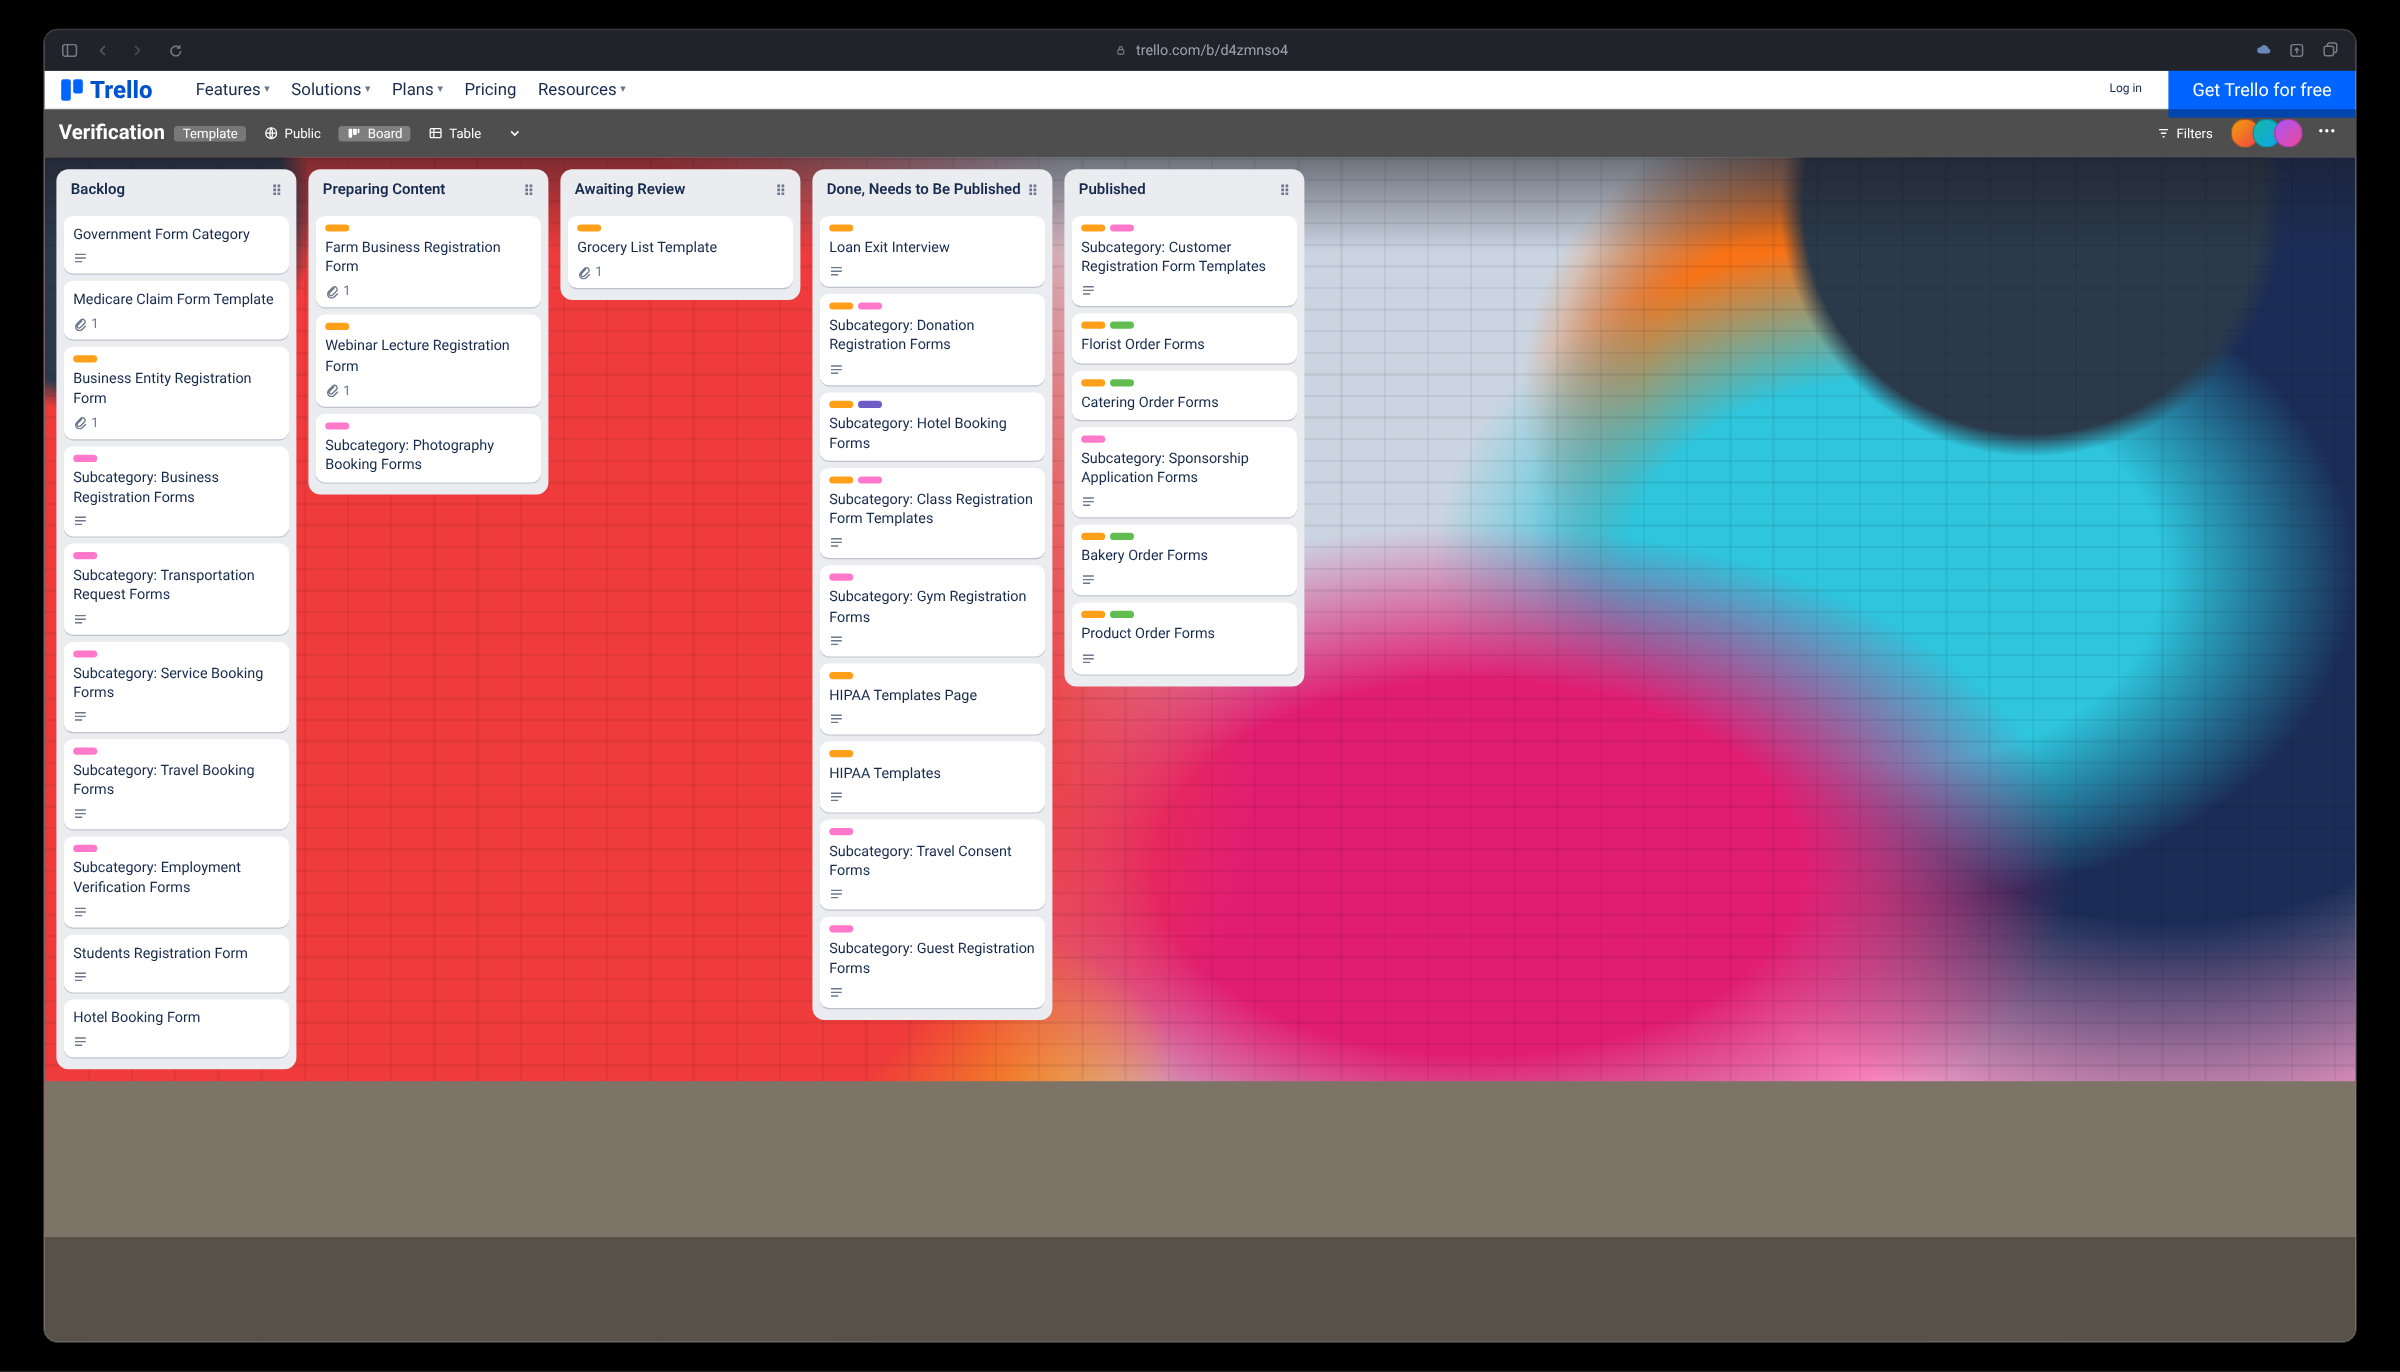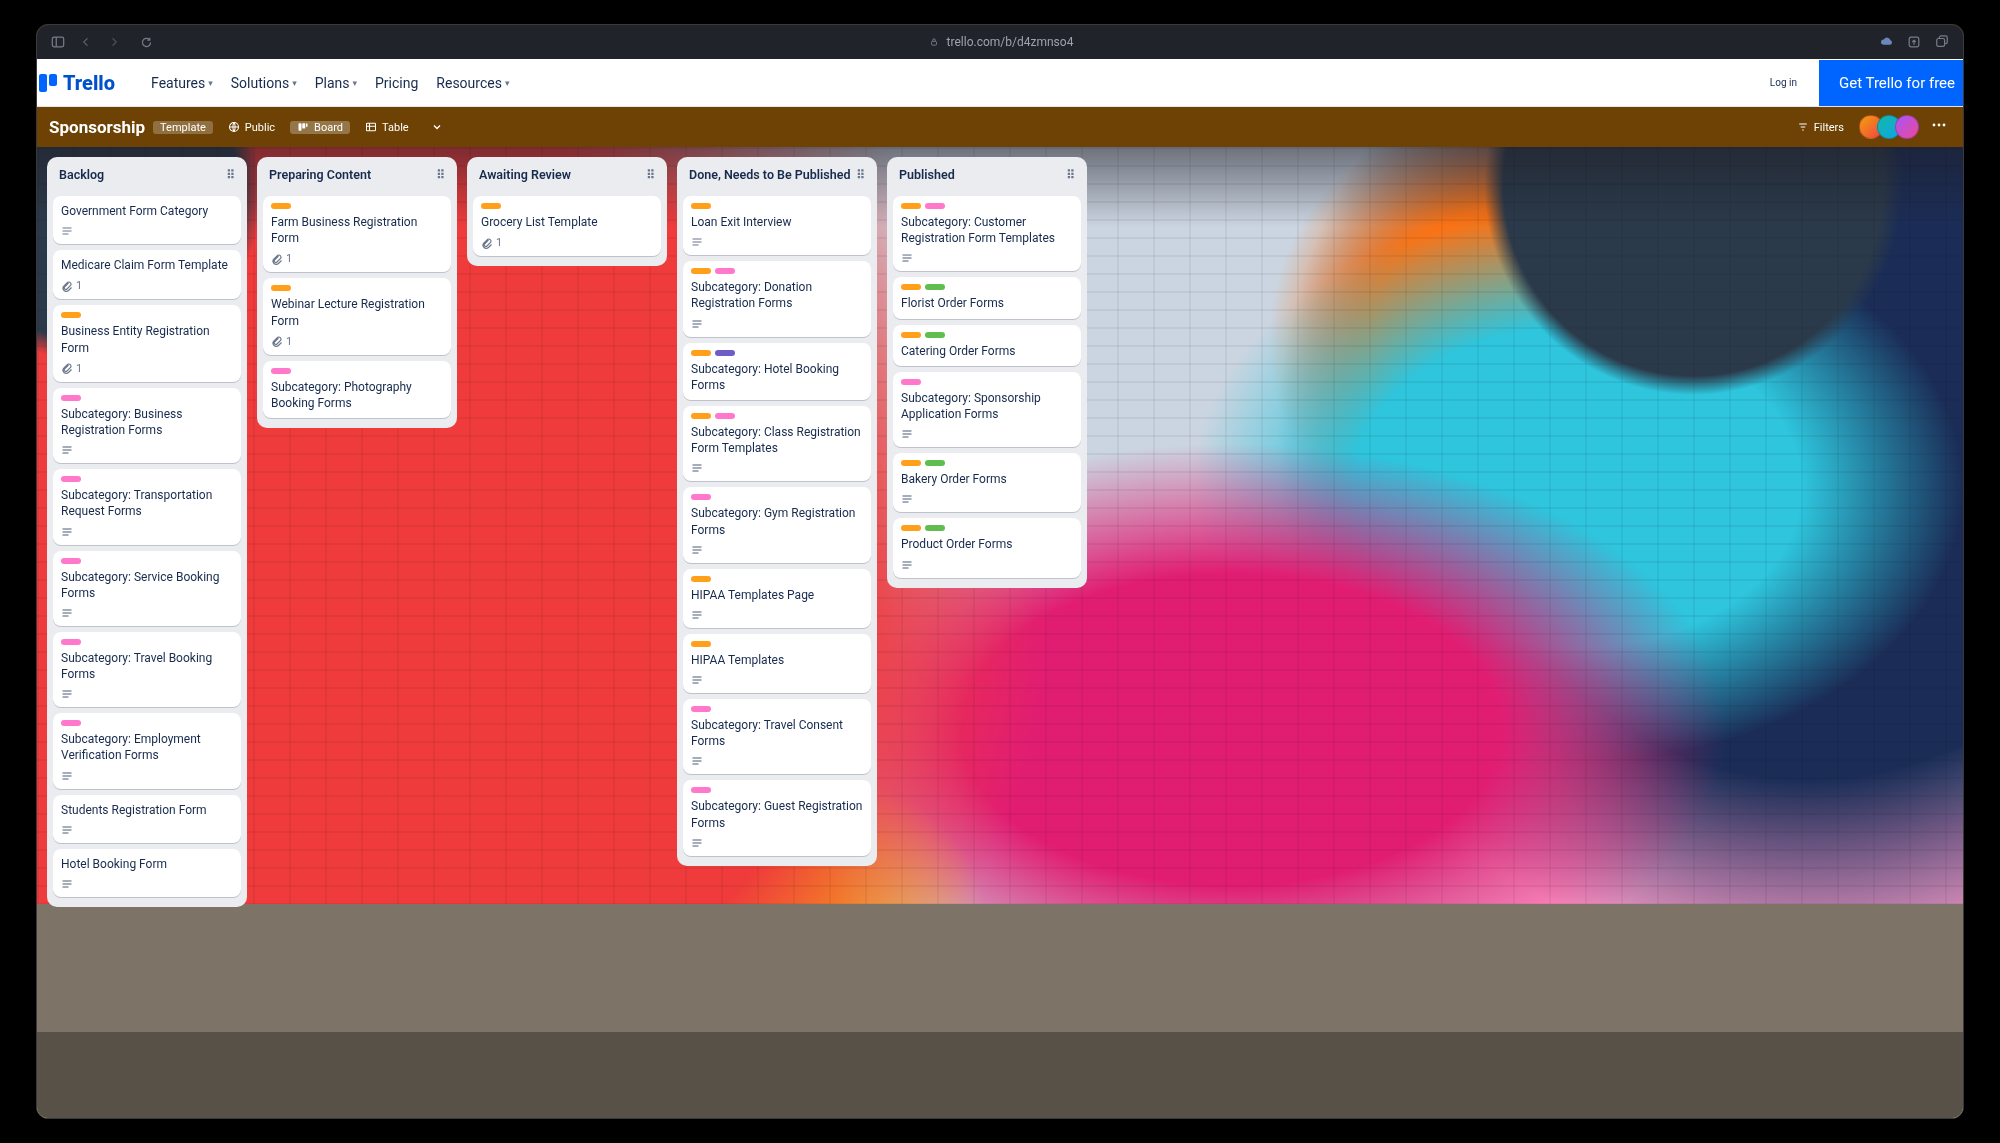--- a/index.html
+++ b/index.html
@@ -7,21 +7,21 @@
     width: 100%; height: 100%;
     font-family: -apple-system, BlinkMacSystemFont, "Segoe UI", Roboto, Helvetica, Arial, sans-serif;
     background: #000;
     overflow: hidden;
   }
 
   
   .window-frame {
     position: absolute;
     top: 24px; left: 36px; right: 36px; bottom: 24px;
-    background: #a16207;
+    background: #737373;
     border-radius: 12px;
     border: 1px solid #3a3a3c;
     overflow: hidden;
     display: flex;
     flex-direction: column;
   }
   .titlebar {
     height: 34px;
     background: #20232a;
     display: flex;
@@ -41,25 +41,25 @@
     display: flex; justify-content: center; align-items: center; gap: 6px;
     pointer-events: none;
   }
   .titlebar .tb-right {
     margin-left: auto; padding-right: 14px;
     display: flex; align-items: center; gap: 14px;
   }
 
   
   .top-nav {
-    height: 48px;
+    height: 32px;
     background: #fff;
     display: flex;
     align-items: center;
-    padding: 0 2px;
+    padding: 0 14px;
     flex-shrink: 0;
     border-bottom: 1px solid #e4e6ea;
   }
   .logo { display: flex; align-items: center; gap: 6px; color: #0052cc; font-weight: 800; font-size: 20px; cursor: pointer; }
   .logo-grid {
     width: 18px; height: 18px; position: relative;
   }
   .logo-grid span {
     position: absolute; background: #0065ff; border-radius: 2px;
   }
@@ -305,21 +305,21 @@
           <span>Resources</span>
           <span class="chevron">▾</span>
         </div>
       </nav>
     <div class="top-spacer"></div>
     <div class="login-btn">Log in</div>
     <div class="cta-btn">Get Trello for free</div>
   </div>
 
   <div class="board-header">
-    <span class="board-title">Sponsorship</span>
+    <span class="board-title">Verification</span>
     <span class="chip">Template</span>
     <span class="chip plain clickable">
       <span class="ic">
         <svg viewBox="0 0 16 16" width="12" height="12" fill="none" stroke="currentColor" stroke-width="1.4">
             <circle cx="8" cy="8" r="6"></circle>
             <path d="M2 8h12M8 2c2 2.5 2 9.5 0 12M8 2c-2 2.5-2 9.5 0 12"></path>
           </svg>
       </span>
       <span>Public</span>
     </span>

